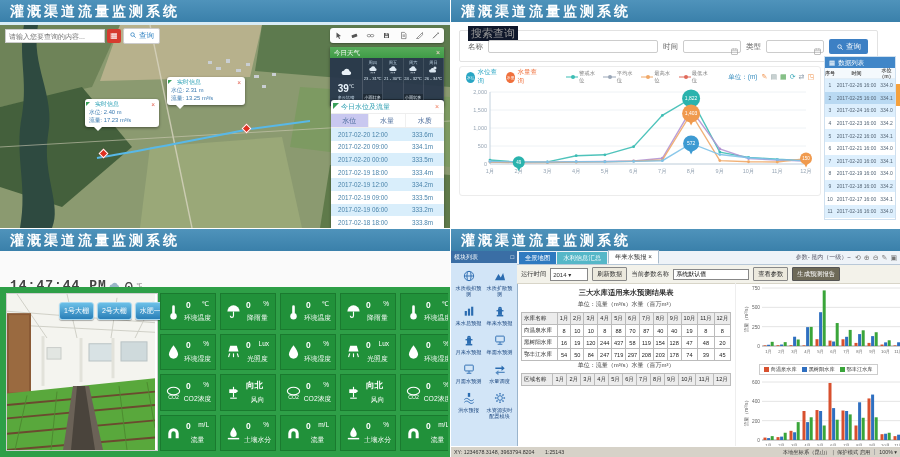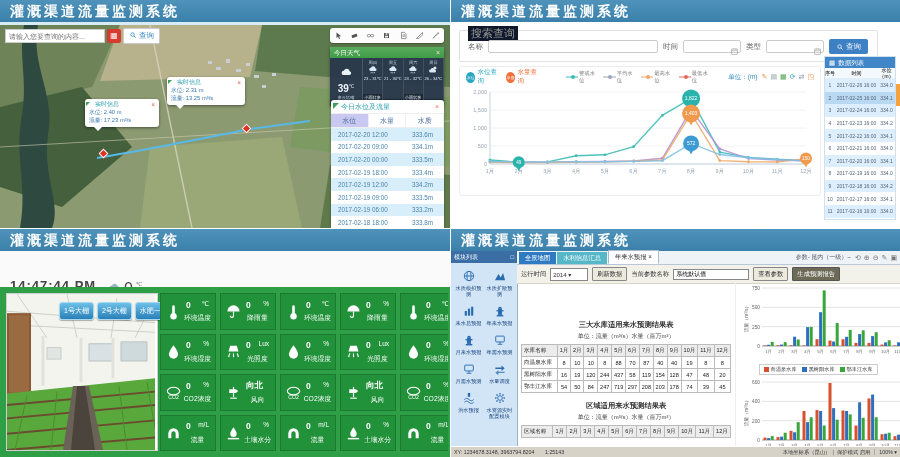--- a/index.html
+++ b/index.html
@@ -71,21 +71,21 @@
   .unitlab{font-size:6.5px;color:#3a8fc0;margin-left:14px;white-space:nowrap;}
   .cicons{margin-left:auto;display:flex;gap:3px;font-size:7px;}
   .dlist{position:absolute;right:4px;top:34px;width:70px;bottom:8px;border:1px solid #cfe0ef;display:flex;flex-direction:column;}
   .dl-head{height:11px;background:#4086c8;color:#fff;font-size:6.5px;line-height:11px;padding-left:4px;display:flex;gap:3px;align-items:center;}
   .dl-cols{display:flex;background:#f4f9fd;font-size:5px;color:#555;font-weight:bold;height:10px;align-items:center;border-bottom:1px solid #e4eef6;}
   .dl-row{display:flex;font-size:5px;color:#567;height:12.6px;align-items:center;}
   .dl-row:nth-child(odd){background:#ddeffd;}
   .dl-row.sel{background:#b9d9f2;}
   .dc1{width:10px;text-align:center;}.dc2{flex:1;text-align:center;}.dc3{width:17px;text-align:center;}
   
-  .wstrip{position:absolute;top:22px;left:0;right:0;height:42px;background:#fafafa;}
+  .wstrip{position:absolute;top:22px;left:0;right:0;height:42px;background:#fafafa;font-family:Liberation Mono, monospace;}
   .clock{position:absolute;left:10px;top:27px;}
   .ctime{font-size:13px;font-weight:bold;color:#444;letter-spacing:1px;}
   .cdate{font-size:5.8px;color:#777;margin-top:2px;}
   .miniw{position:absolute;left:108px;top:30px;display:flex;align-items:flex-start;gap:3px;}
   .miniw .wv{font-size:16px;color:#444;line-height:16px;}
   .miniw .wu{display:flex;flex-direction:column;font-size:5.5px;color:#666;}
   .green{position:absolute;top:58px;left:0;right:0;bottom:0;background:#2e9f47;}
   .ghouse{position:absolute;left:6px;top:6px;width:150px;bottom:6px;background:#fff;border:1px solid #cfcfcf;}
   .gbtns{position:absolute;left:52px;top:8px;display:flex;gap:3px;}
   .gbtn{padding:3px 4px;font-size:7px;color:#fff;background:linear-gradient(#6cc0e8,#2a7fb8);border:1px solid #a8d8f0;border-radius:3px;box-shadow:0 1px 1px rgba(0,0,0,.3);white-space:nowrap;}
@@ -111,21 +111,21 @@
   .wtab.t1{background:#55b7c8;color:#fff;}
   .wtab.t2{background:#fff;border:1px solid #aabccc;border-bottom:1px solid #fff;color:#333;}
   .tright{position:absolute;right:3px;top:0;height:13px;display:flex;align-items:center;gap:4px;font-size:6px;color:#556;}
   .tright .ic{font-size:7px;color:#777;}
   .wtool{height:18px;background:#f3f2ea;border-bottom:1px solid #d8d5c8;display:flex;align-items:center;gap:4px;padding:0 4px;font-size:6.3px;color:#333;}
   .wsel{border:1px solid #888;background:#fff;height:11px;font-size:6px;padding:0 2px;display:flex;align-items:center;width:32px;justify-content:space-between;}
   .wbtn{background:#ece9dd;border:1px solid #888;padding:0 4px;height:12px;line-height:12px;font-size:6.3px;border-radius:1px;}
   .wbtn.dark{background:#6e6a58;color:#fff;border-color:#555;}
   .winp{border:1px solid #888;background:#fff;height:11px;width:76px;font-size:6px;padding:0 2px;box-sizing:border-box;}
   .wcontent{position:absolute;top:32px;left:0;right:0;bottom:0;display:flex;overflow:hidden;}
-  .wleft{width:57%;padding:3px 4px;box-sizing:border-box;margin-top:32px;}
+  .wleft{width:57%;padding:3px 4px;box-sizing:border-box;}
   .wttl{font-size:7.3px;font-weight:bold;color:#333;text-align:center;margin:2px 0;}
   .wunit{font-size:6px;color:#444;text-align:center;margin-bottom:3px;}
   .wtable{width:100%;border-collapse:collapse;}
   .wtable th,.wtable td{border:1px solid #bbb;font-size:5.6px;padding:1.5px 1px;text-align:center;font-weight:normal;color:#222;}
   .wtable th{background:#ececec;}
   .wtable td:first-child,.wtable th:first-child{text-align:left;padding-left:2px;white-space:nowrap;}
   .wright{width:43%;border-left:1px solid #eee;padding:1px 2px;box-sizing:border-box;}
   .blegend{display:flex;justify-content:center;gap:5px;margin:0 auto 3px;border:1px solid #ccc;width:fit-content;padding:1px 4px;}
   .blegend .li{display:flex;align-items:center;gap:2px;font-size:5.2px;color:#333;}
   .sq{width:5px;height:5px;display:inline-block;}
@@ -1177,21 +1177,20 @@
                     <td>208</td>
                     <td>203</td>
                     <td>178</td>
                     <td>74</td>
                     <td>39</td>
                     <td>45</td>
                   </tr>
                 </tbody>
               </table>
             </div>
-          <div class="wttl" style="margin-top:8px;">区域适用来水预测结果表</div>
           <div class="wunit">单位：流量（m³/s）水量（百万m³）</div>
           <div id="q4t2">
               <table class="wtable">
                 <tbody>
                   <tr>
                     <th>区域名称</th>
                     <th>1月</th>
                     <th>2月</th>
                     <th>3月</th>
                     <th>4月</th>

